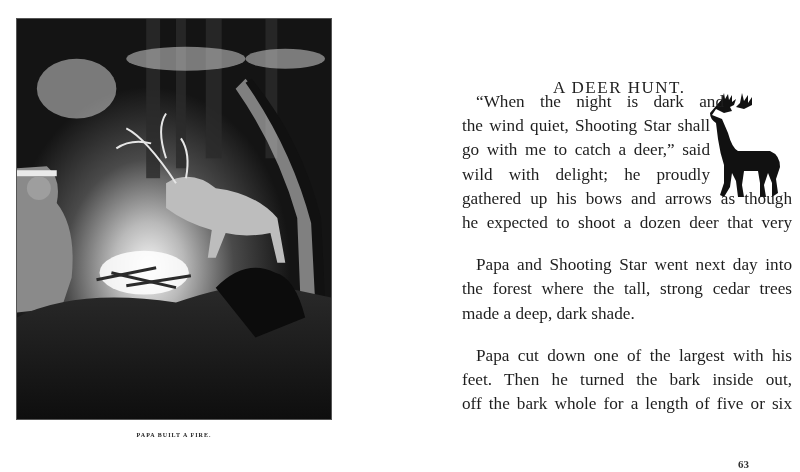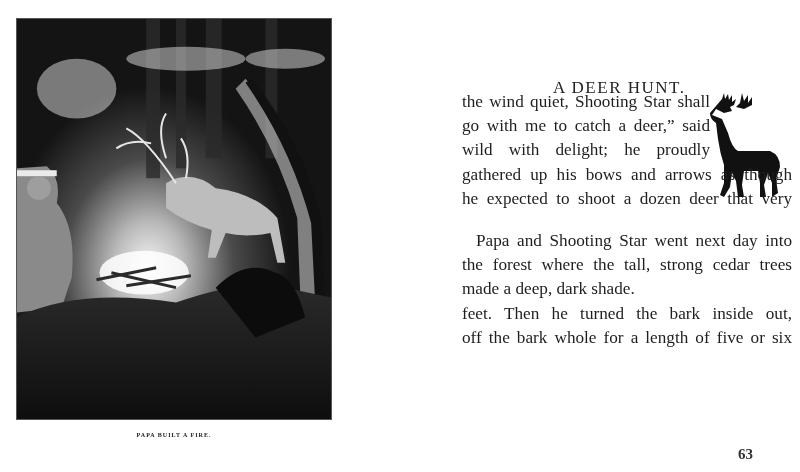--- a/index.html
+++ b/index.html
@@ -36,21 +36,21 @@
   }
   .line { display:block; white-space:nowrap; text-align:justify; text-align-last:justify; height:24.2px; }
   .line.short { width:248px; }
   .line.last { text-align-last:left; }
   .line.indent { padding-left:14px; }
   .line.gap { margin-top:18px; }
   .deer {
     position:absolute; left:710px; top:93px; width:72px; height:106px;
   }
   .page-number {
-    position:absolute; left:738px; top:446px; font-size:15px; font-weight:bold; color:#333;
+    position:absolute; left:738px; top:458px; font-size:11px; font-weight:bold; color:#333;
   }
 </style>
 </head>
 <body>
 
 <div class="page left">
   <div class="plate">
     <svg viewBox="0 0 316 402" preserveAspectRatio="none">
       <defs>
         <radialGradient id="glow" cx="0.42" cy="0.62" r="0.45">
@@ -117,25 +117,27 @@
   <path fill="#111" d="
     M12 6 L14 0 L15 6 L18 1 L19 7 L22 2 L22 9 L26 6 L24 12
     L20 14 L22 18 L14 20 L6 16 L2 22 L12 26 L18 40
     Q22 55 28 58 L60 58 Q70 62 70 74 L66 86 L68 100 L62 104 L62 90 L58 80
     L54 92 L56 104 L50 104 L50 90 L48 78 L34 78 L32 92 L34 104 L28 104 L26 88
     L22 80 L20 94 L14 104 L10 102 L14 90 L14 72 Q10 60 8 46 L6 30 Q0 26 0 20 Z"></path>
   <path fill="#111" d="M30 10 L32 0 L34 8 L38 2 L38 10 L42 4 L42 12 L34 16 L26 14 Z"></path>
 </svg>
 
 <div class="text-block">
+  <span class="line short indent">“When the night is dark and</span>
   <span class="line short">the wind quiet, Shooting Star shall</span>
   <span class="line short">go with me to catch a deer,” said</span>
   <span class="line short">wild with delight; he proudly</span>
   <span class="line">gathered up his bows and arrows as though</span>
   <span class="line">he expected to shoot a dozen deer that very</span>
   <span class="line indent gap">Papa and Shooting Star went next day into</span>
   <span class="line">the forest where the tall, strong cedar trees</span>
   <span class="line last">made a deep, dark shade.</span>
+  <span class="line indent gap">Papa cut down one of the largest with his</span>
   <span class="line">feet.  Then he turned the bark inside out,</span>
   <span class="line">off the bark whole for a length of five or six</span>
 </div>
 
 <div class="page-number">63</div>
 
 </body></html>

